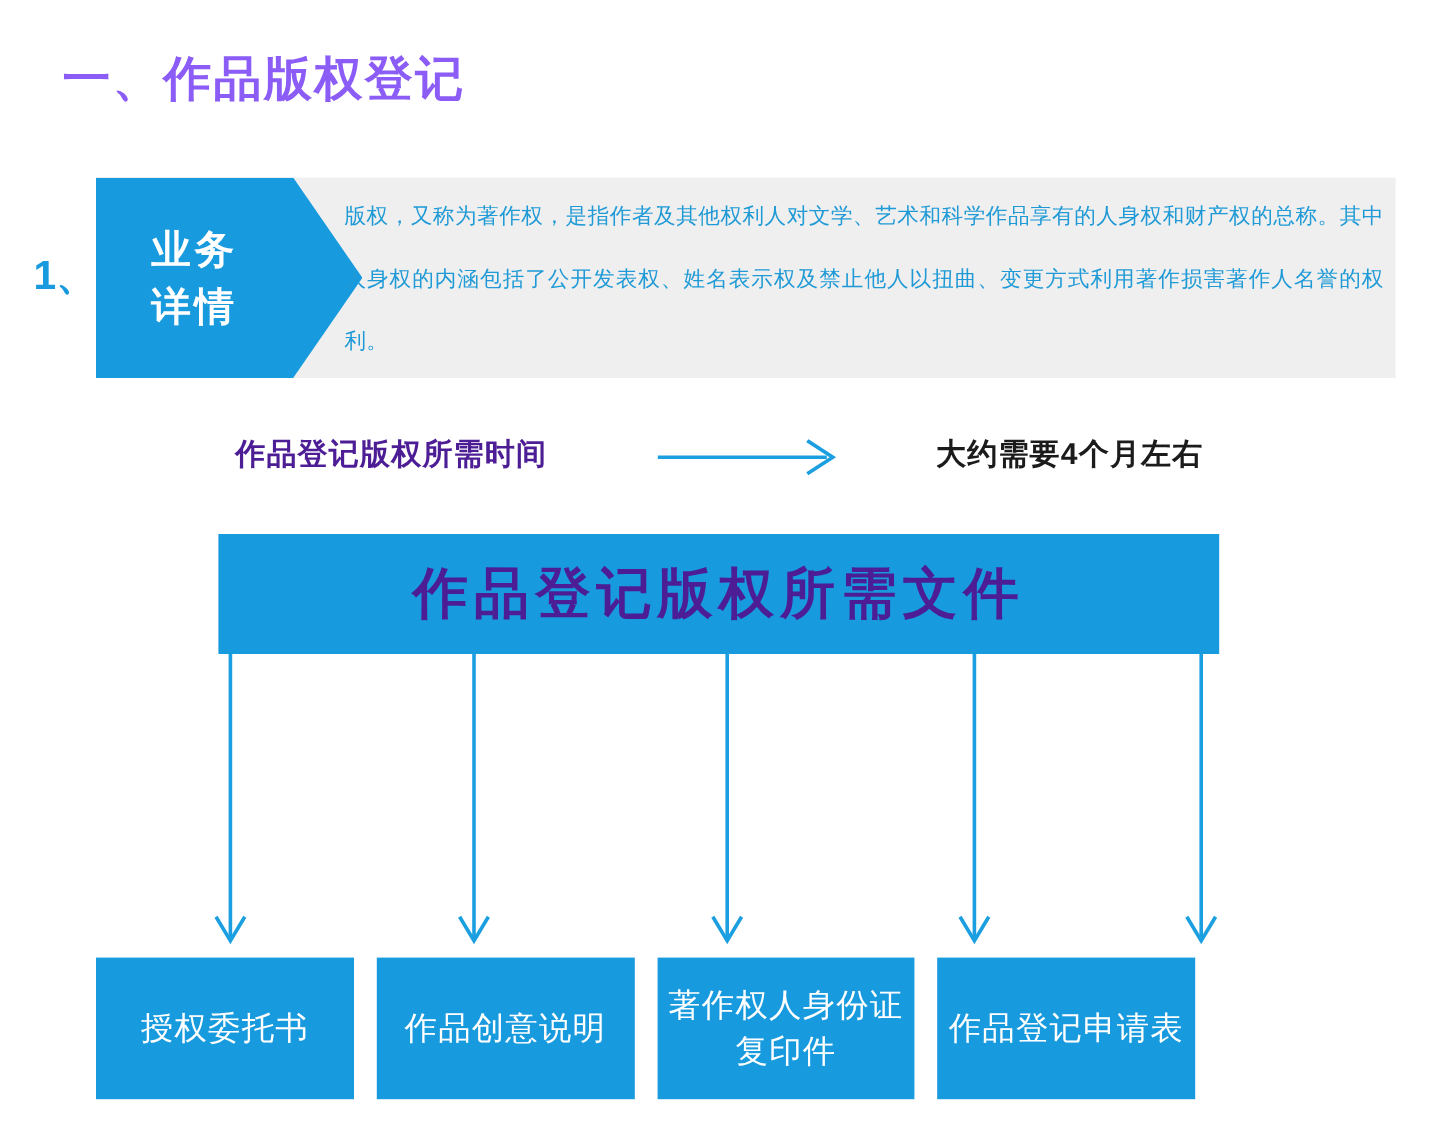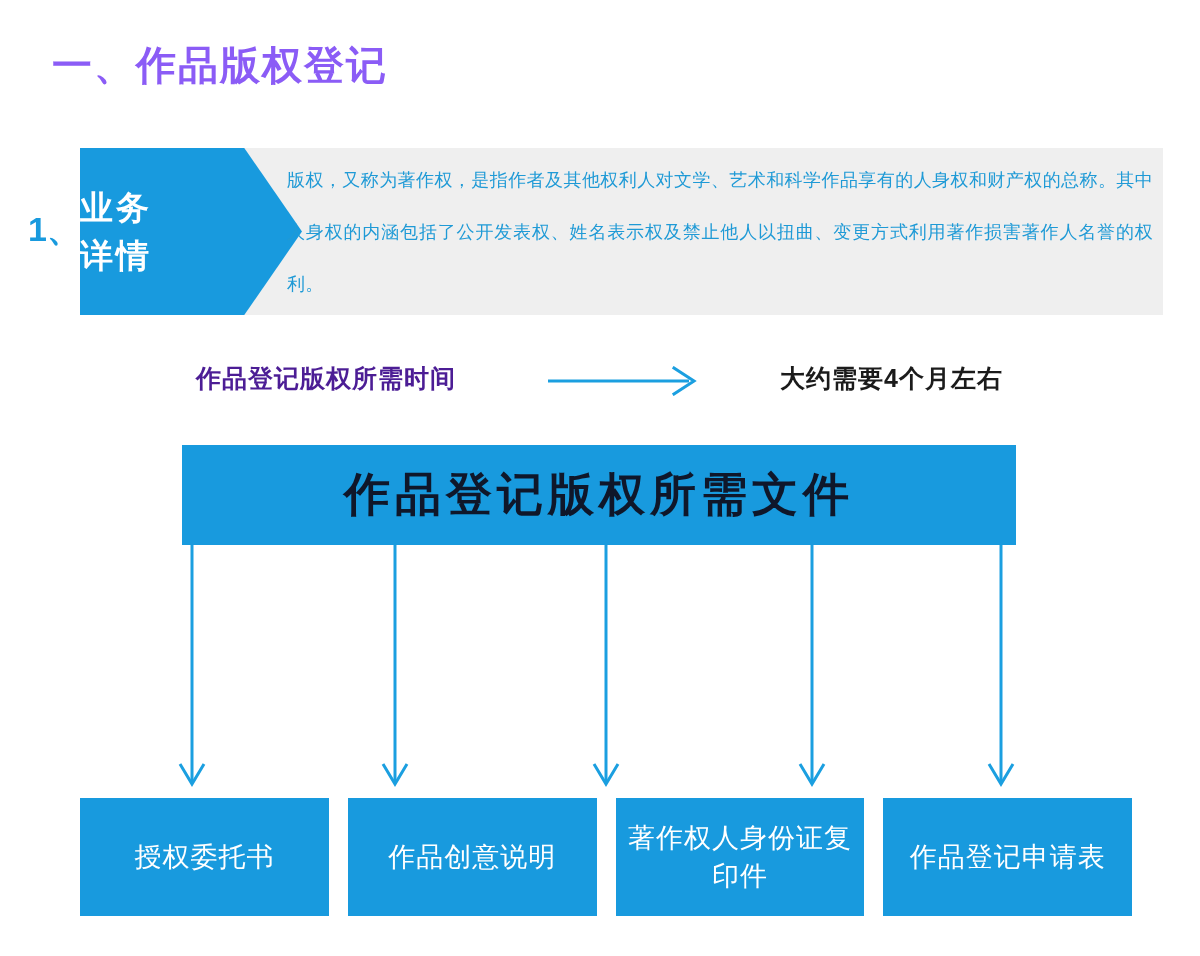--- a/index.html
+++ b/index.html
@@ -68,20 +68,21 @@
   }
 
   .detail-tab-label {
     position: absolute;
     left: 0;
     top: 0;
     width: 164px;
     height: 167px;
     display: flex;
     flex-direction: column;
+    align-items: center;
     justify-content: center;
     gap: 6px;
     color: #ffffff;
     font-size: 33px;
     font-weight: 700;
     letter-spacing: 3px;
     line-height: 1.25;
   }
 
   .detail-text {
@@ -141,42 +142,42 @@
   .docs-banner {
     position: absolute;
     left: 182px;
     top: 445px;
     width: 834px;
     height: 100px;
     background: #189ade;
     display: flex;
     align-items: center;
     justify-content: center;
-    color: #0f172a;
+    color: #4c1d95;
     font-size: 46px;
     font-weight: 700;
     letter-spacing: 5px;
   }
 
   
   .connectors {
     position: absolute;
     left: 0;
     top: 540px;
     width: 1200px;
     height: 260px;
     pointer-events: none;
   }
 
   
   .doc-boxes {
     position: absolute;
     left: 80px;
     top: 798px;
-    width: 1052px;
+    width: 916px;
     height: 118px;
     display: flex;
     gap: 19px;
   }
   .doc-box {
     flex: 1 1 0;
     background: #189ade;
     color: #ffffff;
     display: flex;
     align-items: center;

